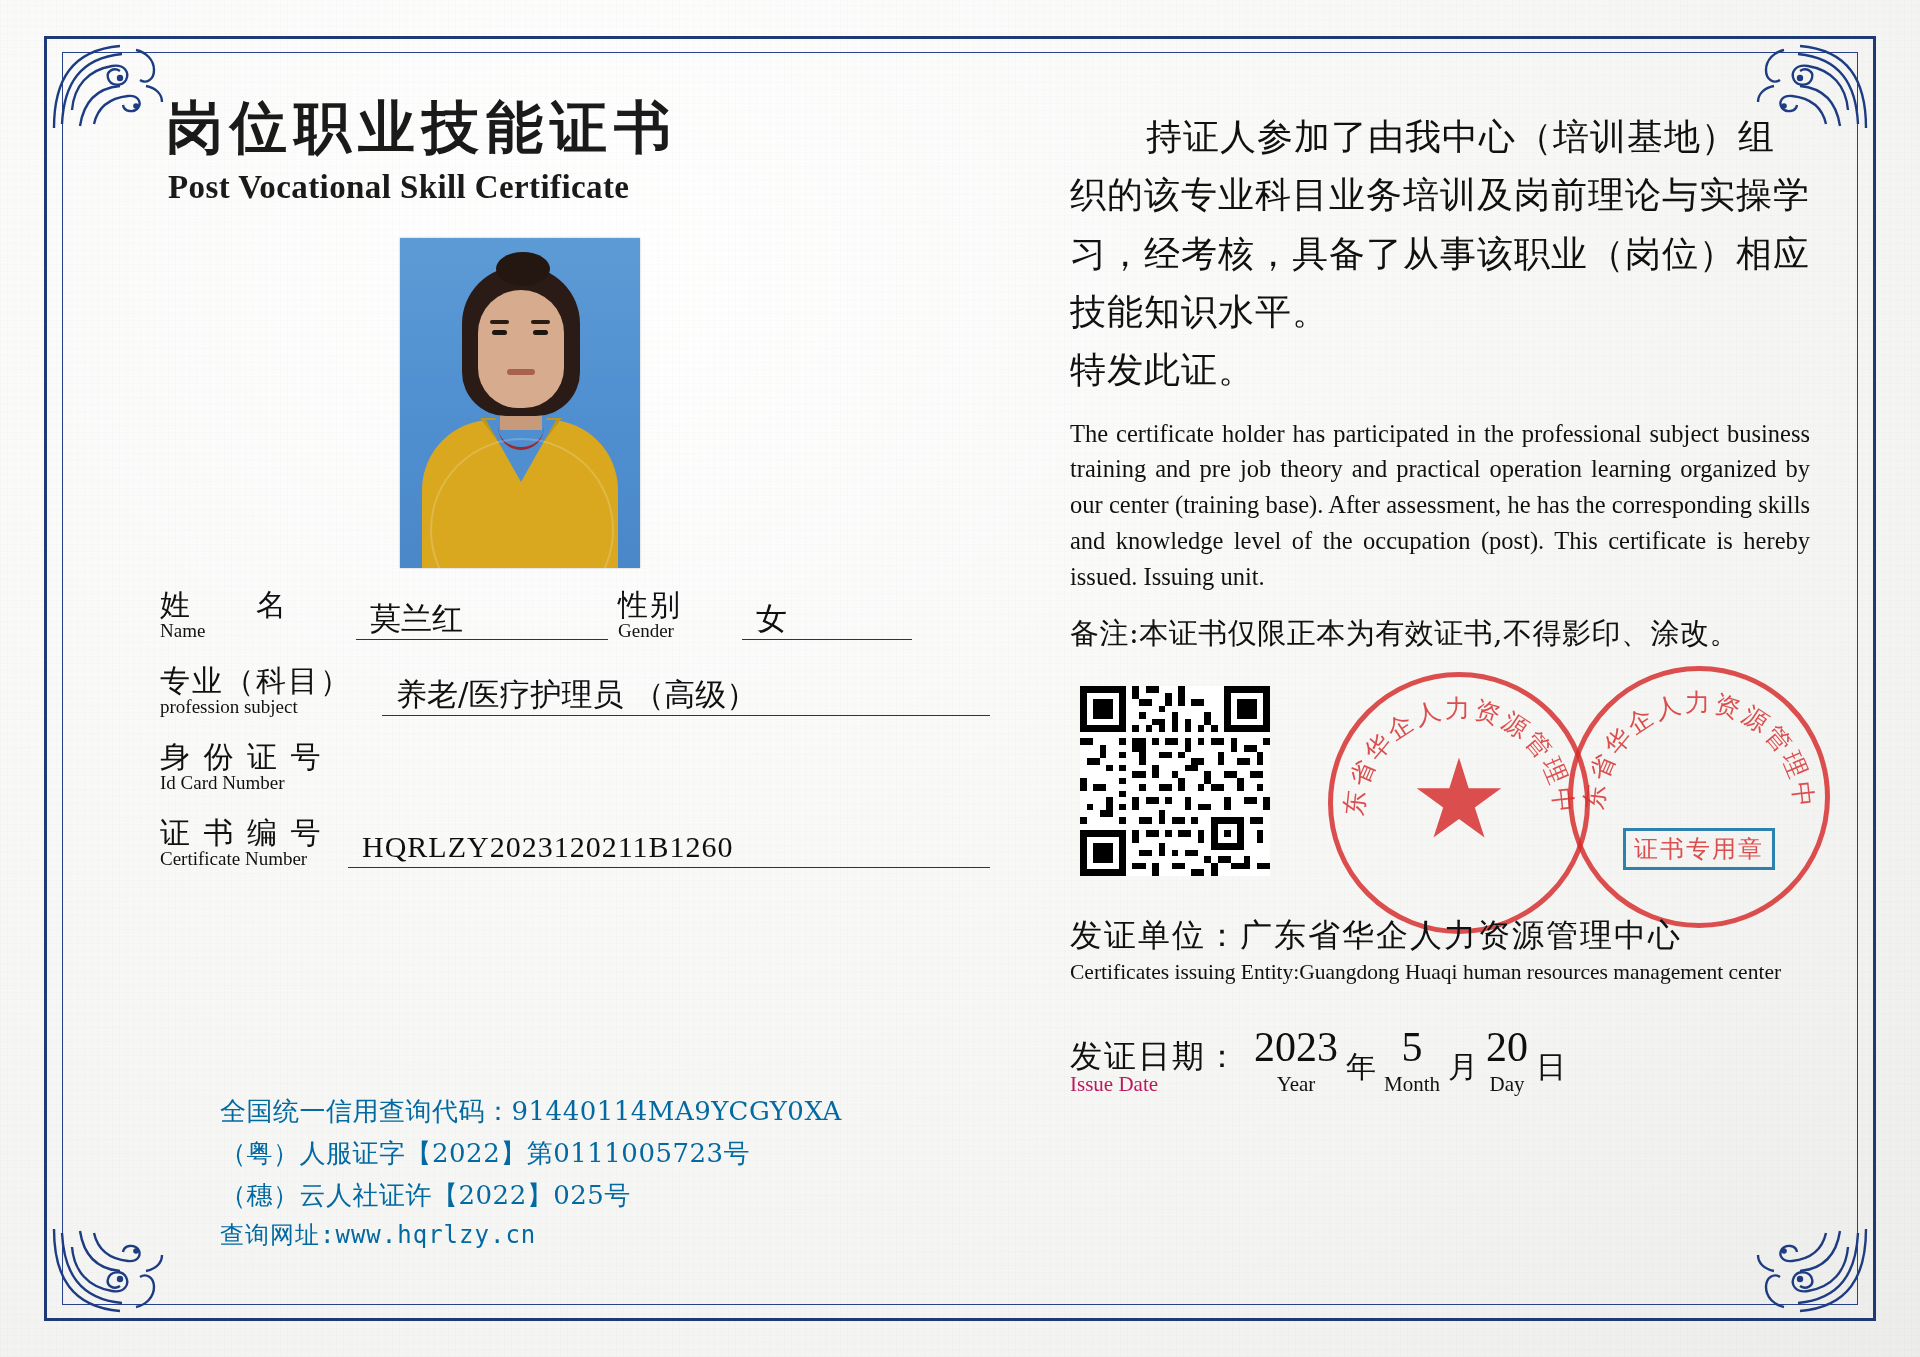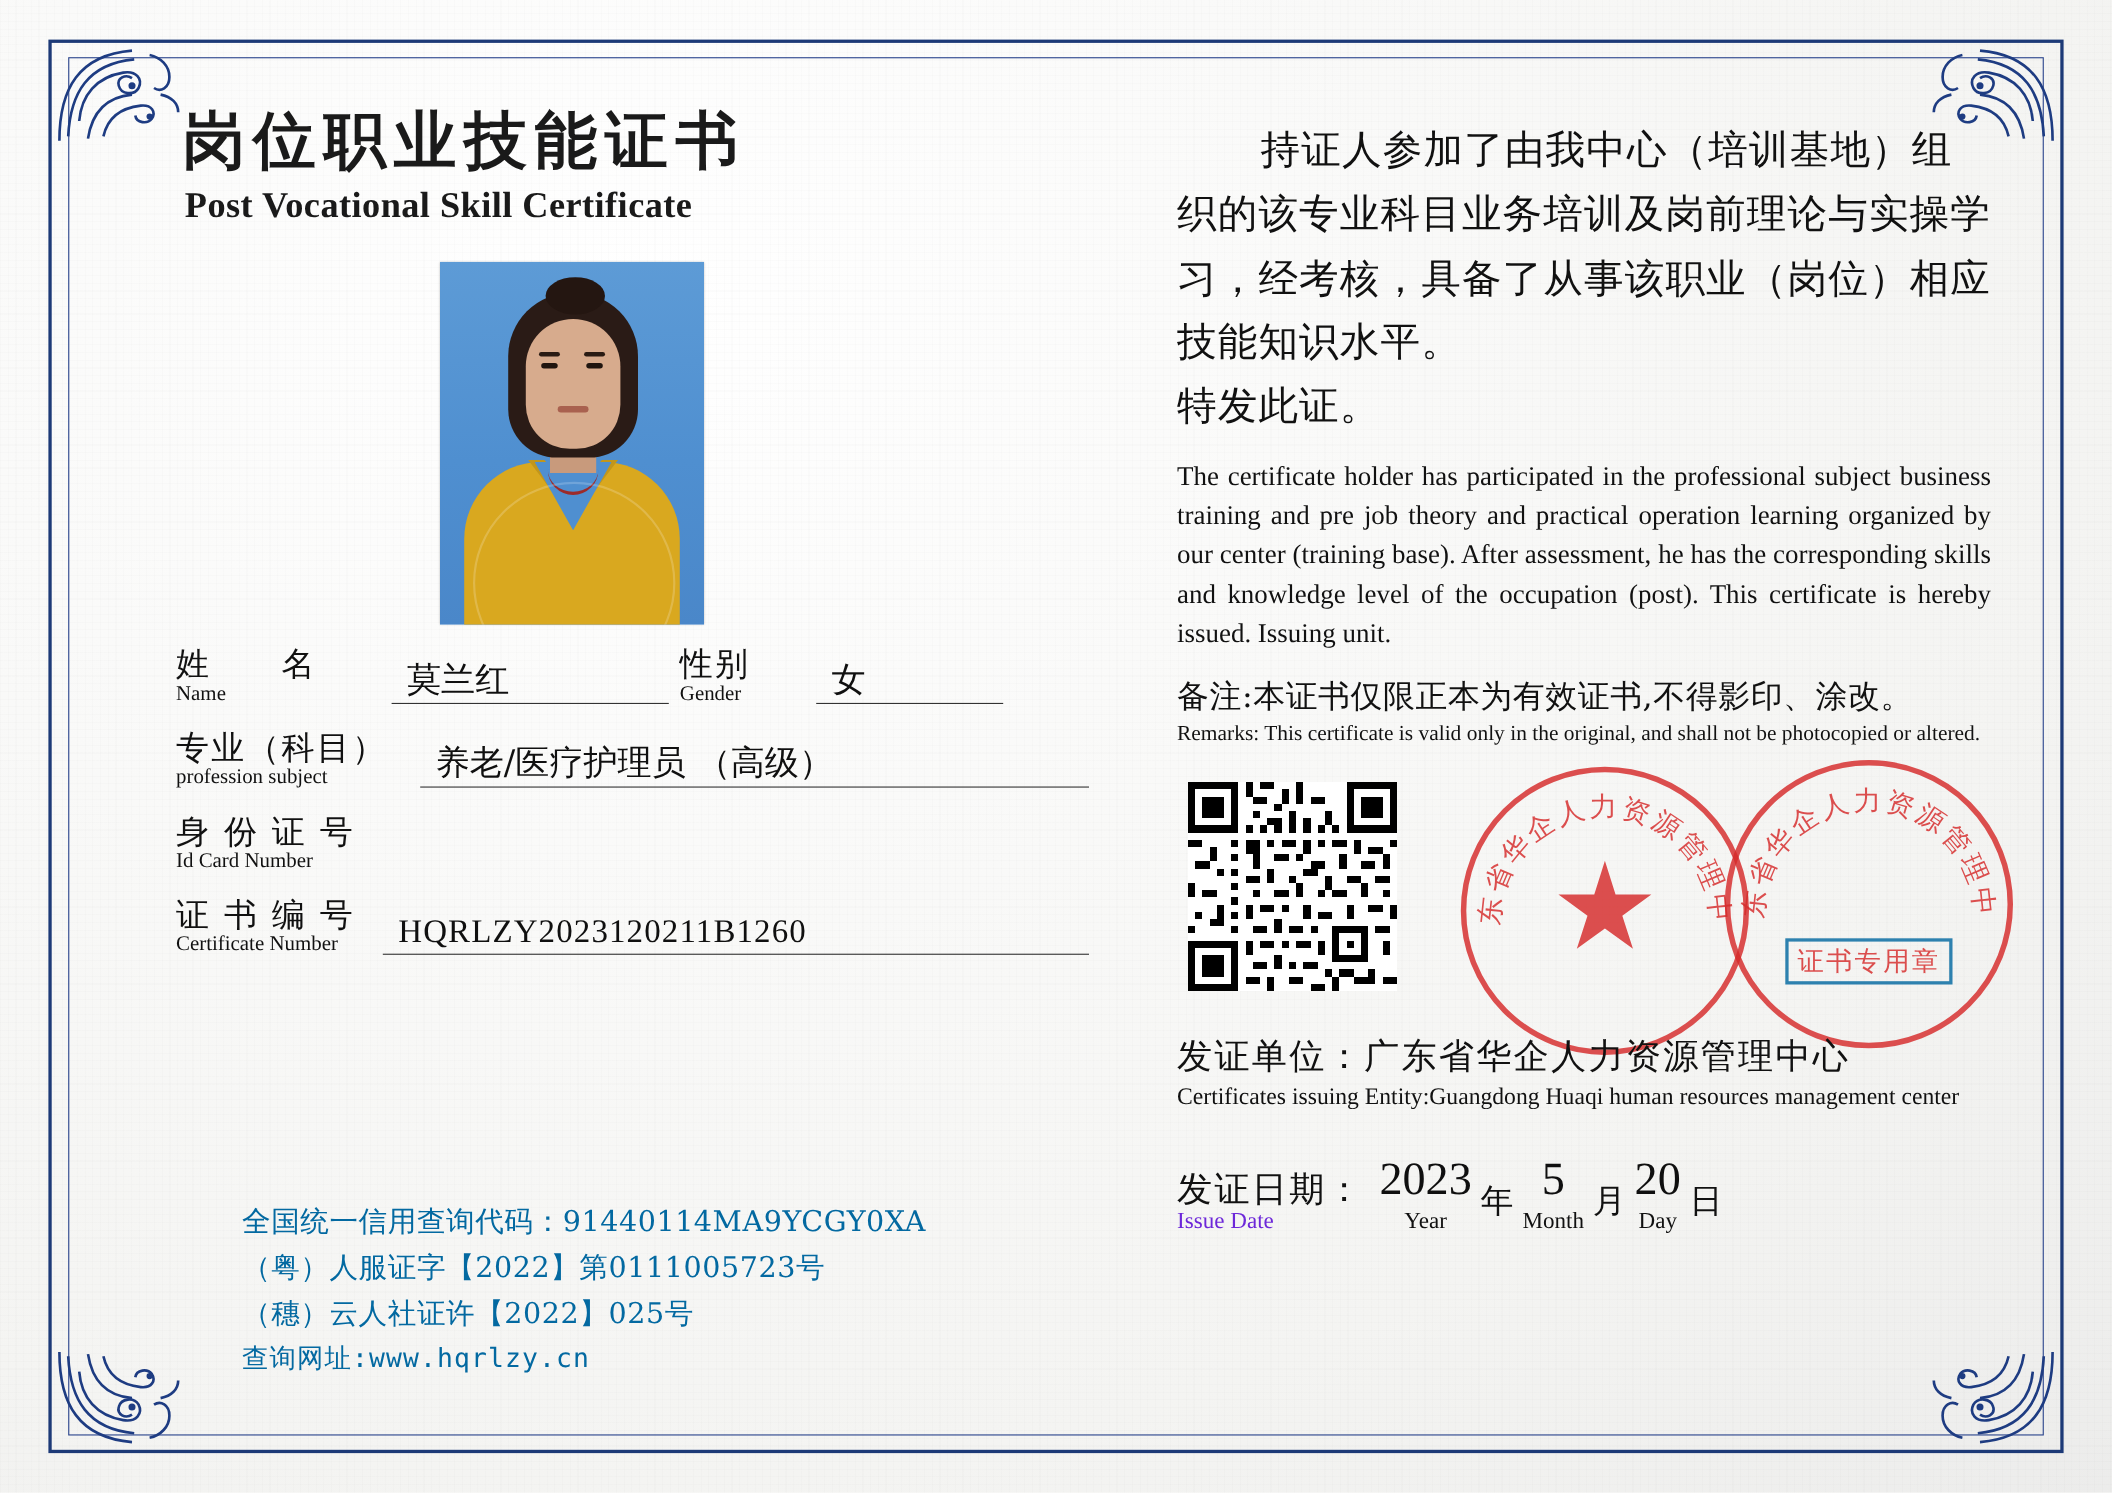--- a/index.html
+++ b/index.html
@@ -406,21 +406,21 @@
     display: block;
     font-family: "DejaVu Serif", "Liberation Serif", serif;
     font-size: 32px;
     color: #111;
     letter-spacing: 2px;
   }
   .date-lbl .en {
     display: block;
     font-family: "Liberation Serif", serif;
     font-size: 21px;
-    color: #6d28d9;
+    color: #be185d;
   }
   .date-part {
     flex: none;
     text-align: center;
     line-height: 1.05;
   }
   .date-part .num {
     display: block;
     font-family: "Liberation Serif", serif;
     font-size: 42px;
@@ -586,21 +586,20 @@
     </div>
 
     <div class="right-col">
       <div class="body-cn">
         <span class="indent">持证人参加了由我中心（培训基地）组织的该专业科目业务培训及岗前理论与实操学习，经考核，具备了从事该职业（岗位）相应技能知识水平。</span>
         <span>特发此证。</span>
       </div>
       <div class="body-en">The certificate holder has participated in the professional subject business training and pre job theory and practical operation learning organized by our center (training base). After assessment, he has the corresponding skills and knowledge level of the occupation (post). This certificate is hereby issued. Issuing unit.</div>
 
       <div class="remarks-cn">备注:本证书仅限正本为有效证书,不得影印、涂改。</div>
-      <div class="remarks-en">Remarks: This certificate is valid only in the original, and shall not be photocopied or altered.</div>
 
       <div class="seal-area">
         <div class="qr">
           <svg viewBox="0 0 29 29" width="190" height="190" xmlns="http://www.w3.org/2000/svg" shape-rendering="crispEdges">
             <rect width="29" height="29" fill="#ffffff"></rect>
             <g fill="#000000">
 
               <rect x="0" y="0" width="7" height="1"></rect>
                 <rect x="0" y="6" width="7" height="1"></rect>
               <rect x="0" y="0" width="1" height="7"></rect>

